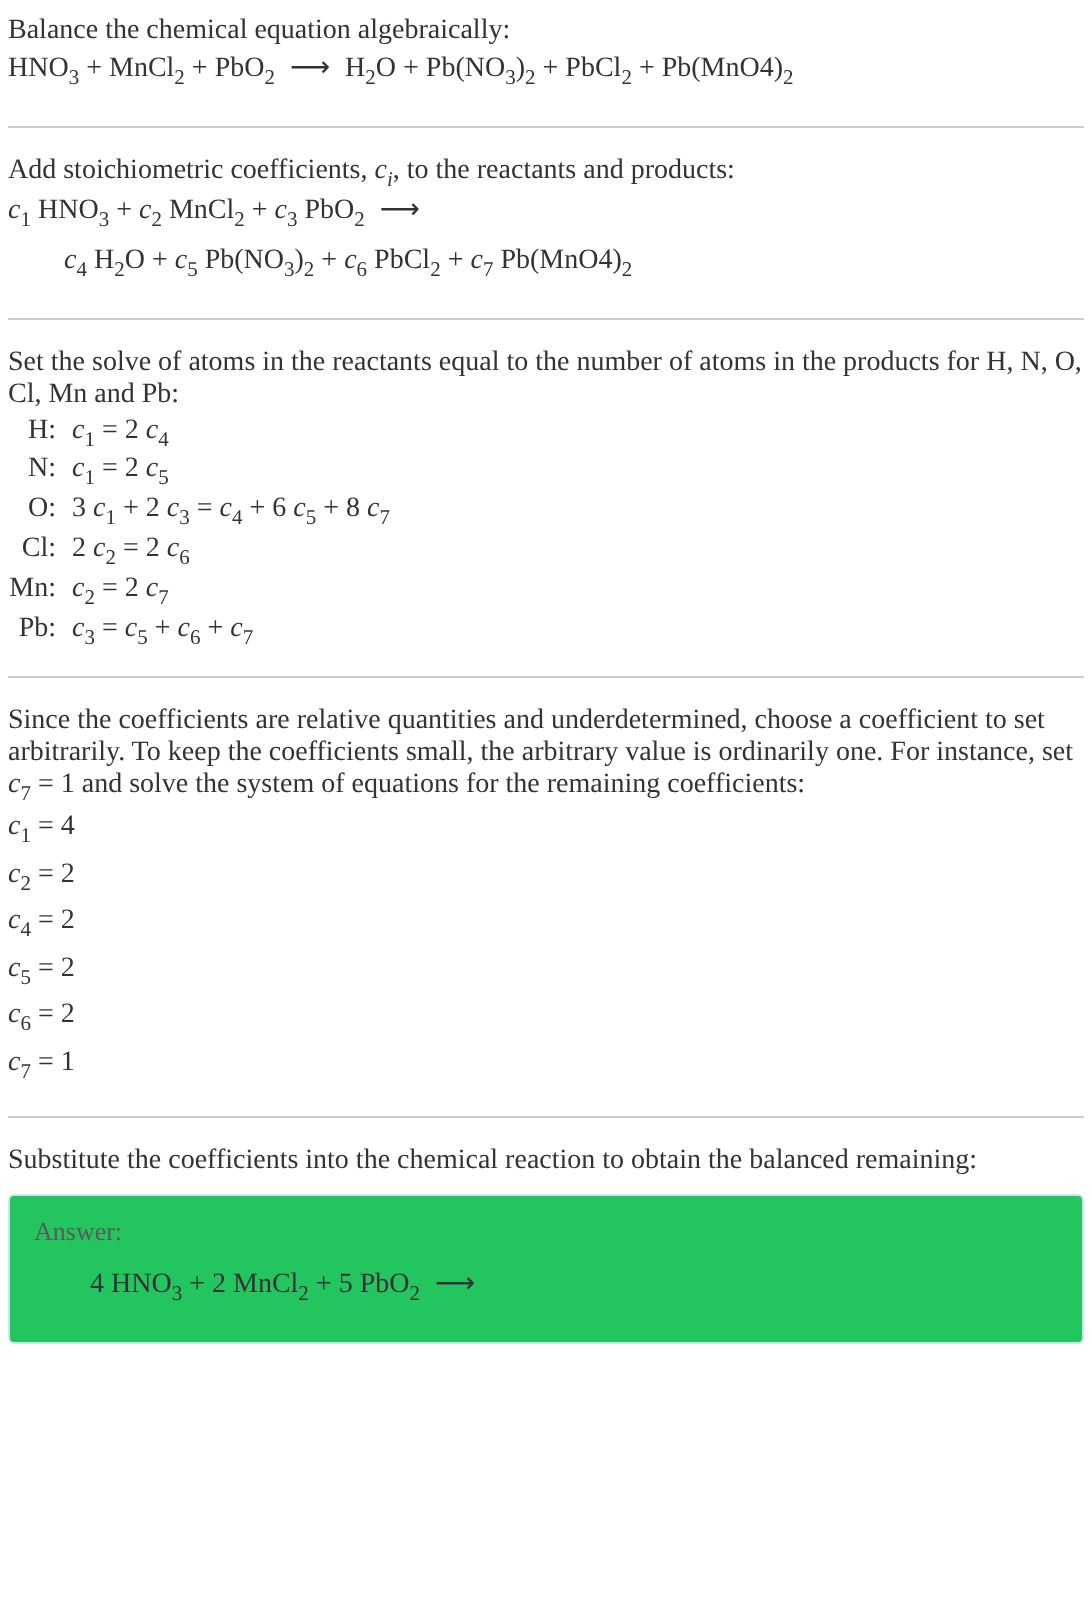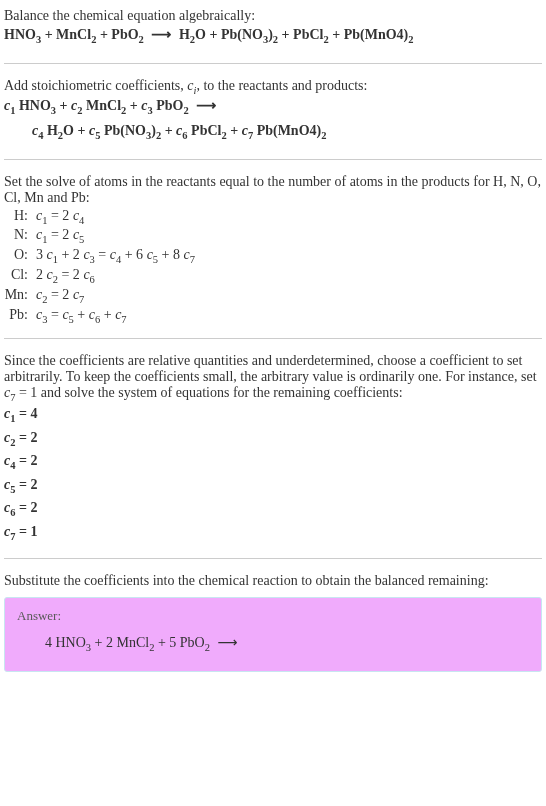--- a/index.html
+++ b/index.html
@@ -19,21 +19,20 @@
       margin-bottom: 14px;
     }
     hr {
       border: none;
       border-top: 1px solid #ccc;
       margin: 14px 0;
     }
     .equation-line {
       font-family: Georgia, serif;
       line-height: 1.6;
-      font-weight: bold;
     }
     .indent {
       padding-left: 28px;
     }
     sub {
       font-size: 0.75em;
       vertical-align: sub;
     }
     .italic {
       font-style: italic;
@@ -43,24 +42,23 @@
       grid-template-columns: 32px auto;
       row-gap: 2px;
       margin-top: 2px;
     }
     .atom-label {
       text-align: right;
       padding-right: 8px;
     }
     .coef-list {
       line-height: 1.5;
-      font-weight: bold;
     }
     .answer-box {
-      background: #f0abfc;
+      background: #22c55e;
       border: 1px solid #c8e6f0;
       border-radius: 3px;
       padding: 10px 12px 14px 12px;
       margin-top: 8px;
     }
     .answer-label {
       font-size: 13px;
       color: #5a5a5a;
       margin-bottom: 8px;
     }

